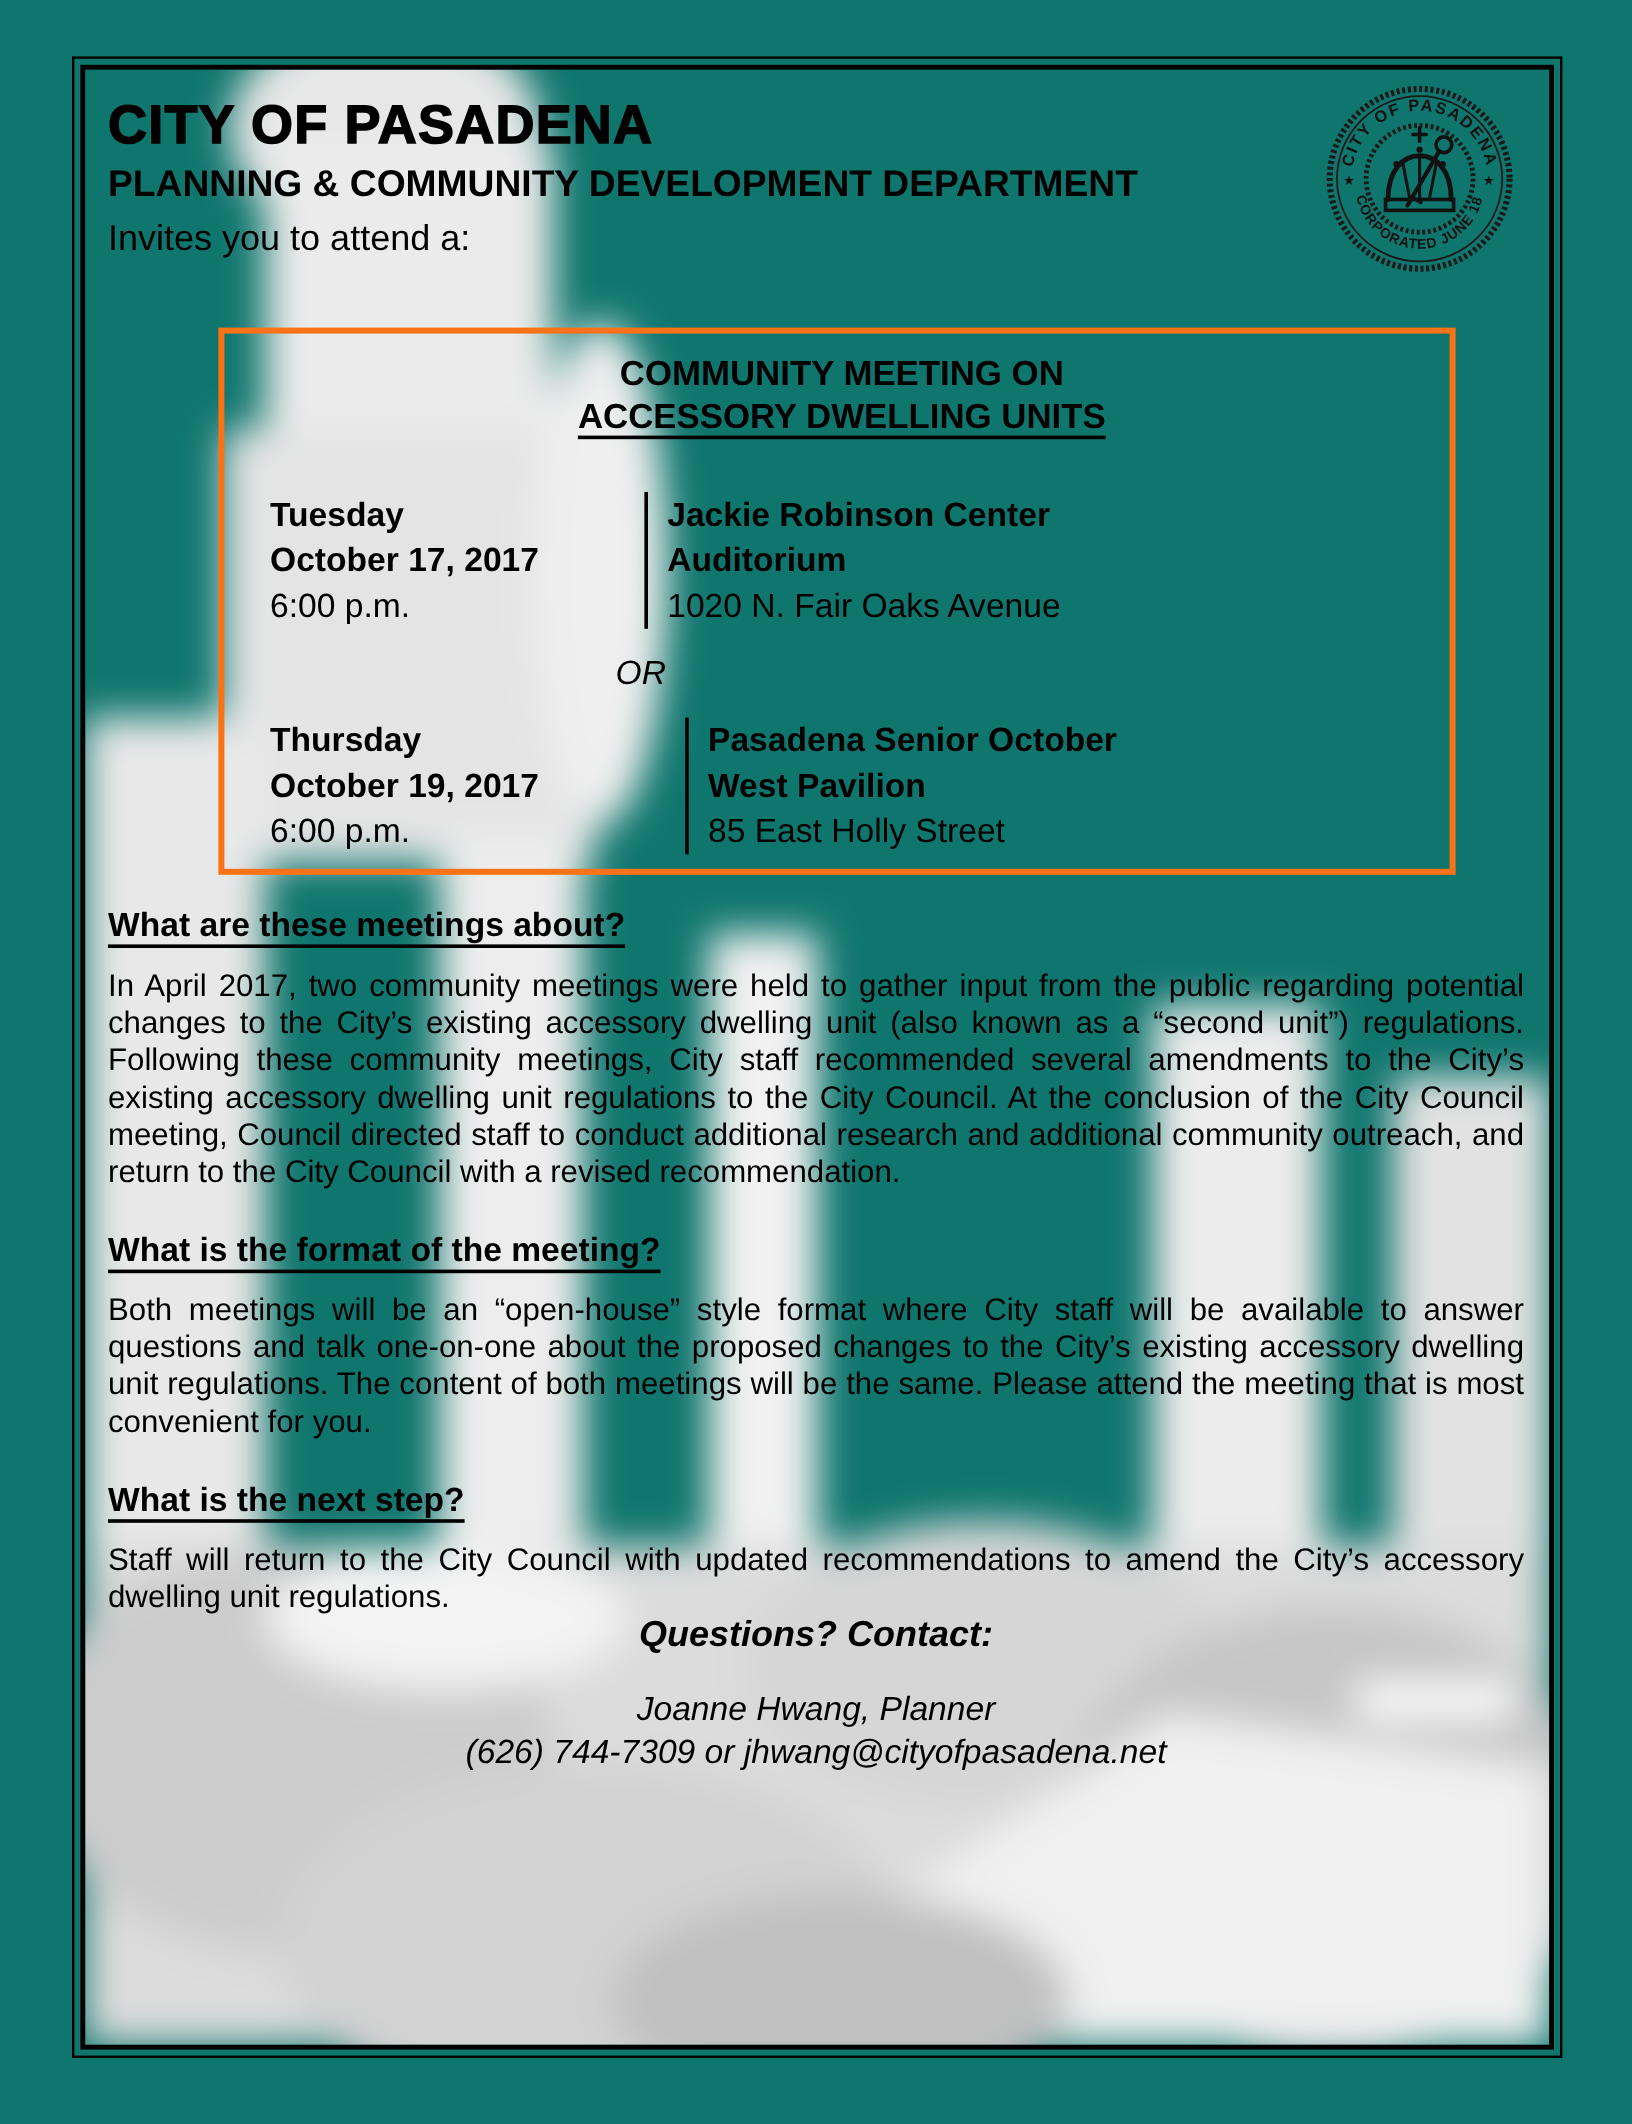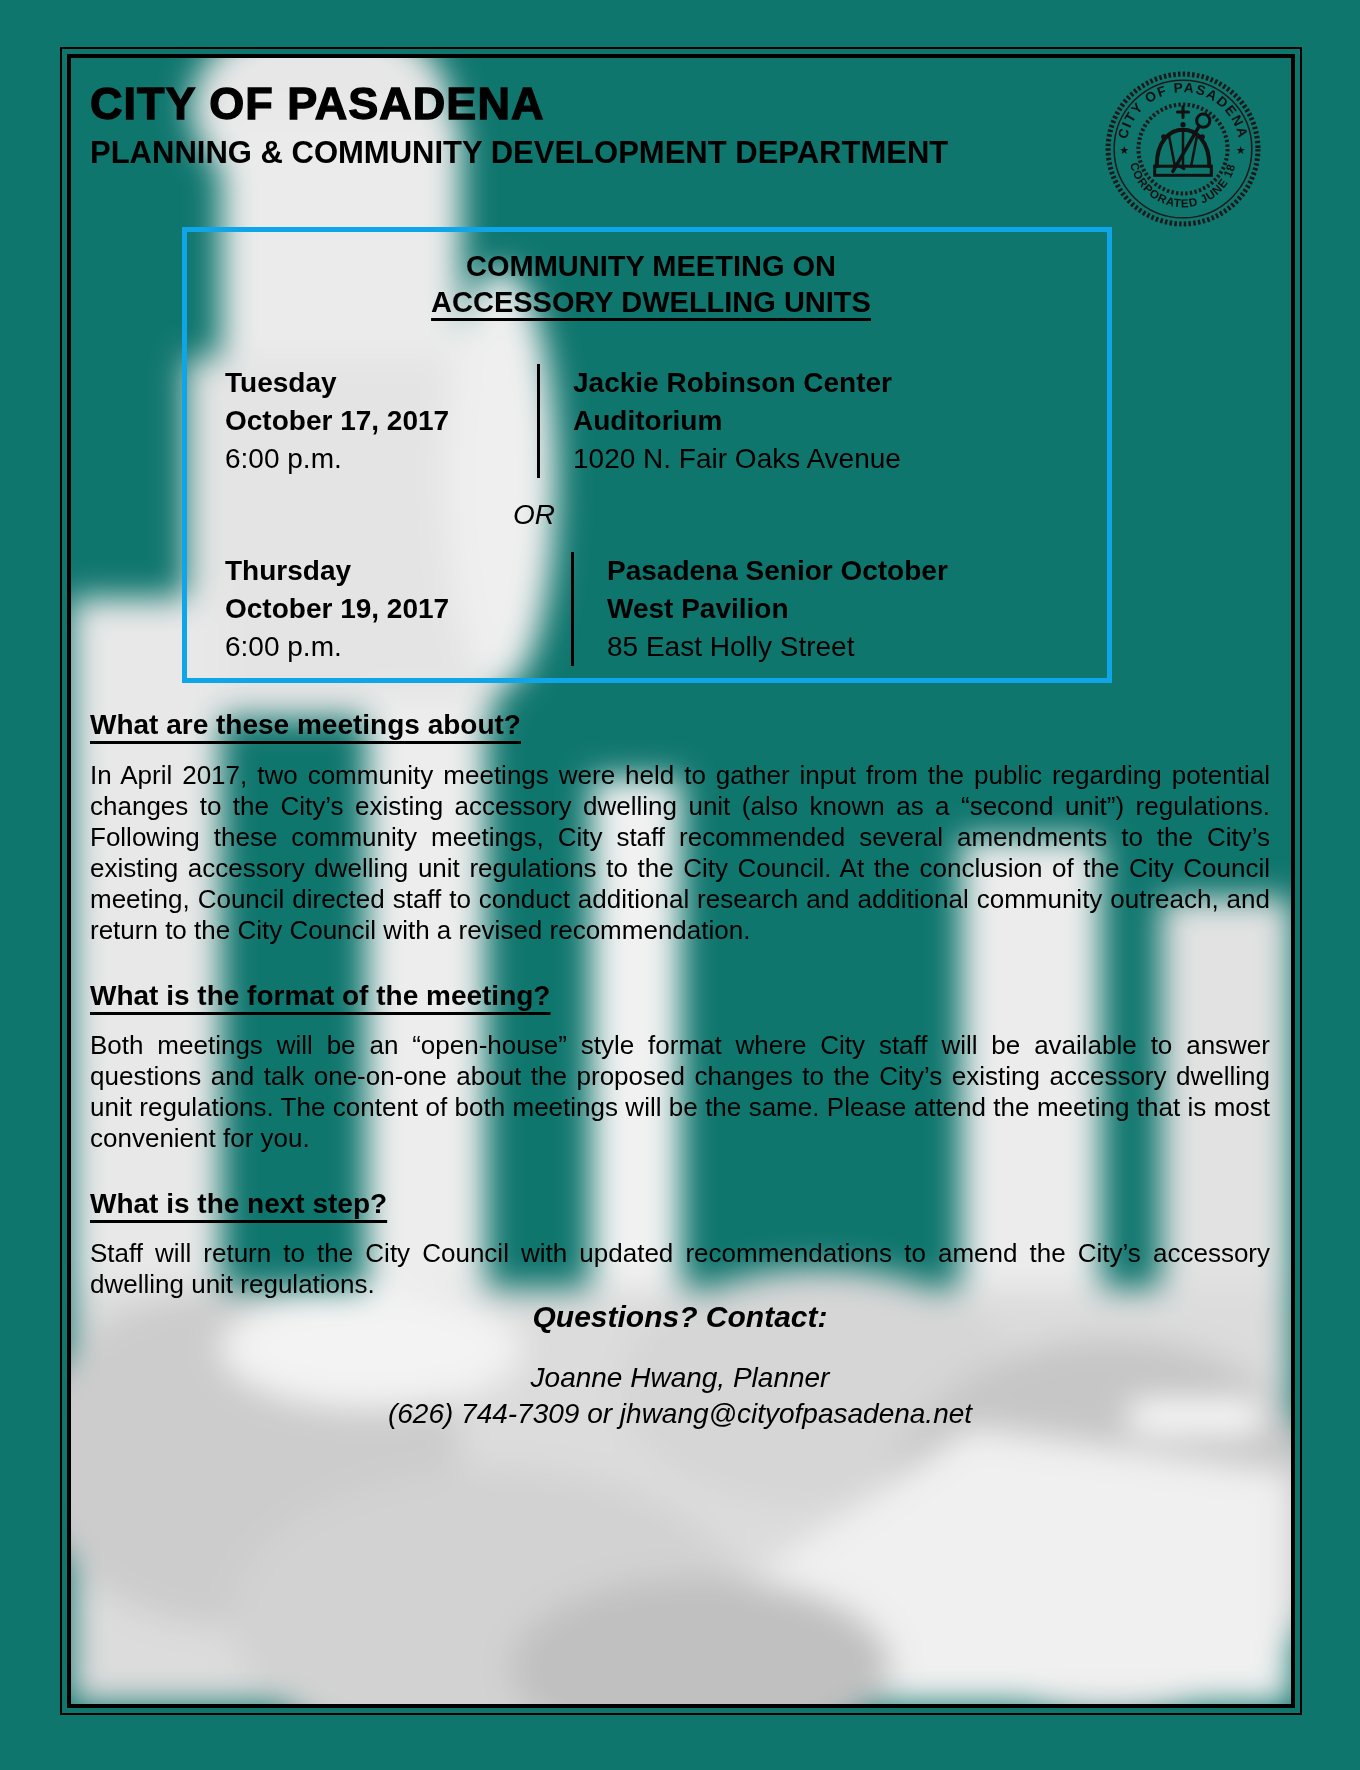--- a/index.html
+++ b/index.html
@@ -21,29 +21,29 @@
   .doc-title {
     font-size:45px; font-weight:900; letter-spacing:1px; line-height:1.05;
     -webkit-text-stroke:1.3px #000; margin:0;
   }
   .doc-subtitle { font-size:31px; font-weight:bold; margin:8px 0 0 0; line-height:1.15; }
   .doc-invite { font-size:30px; margin:10px 0 0 0; line-height:1.2; }
 
   .seal { position:absolute; left:1012px; top:-12px; width:162px; height:162px; }
 
   .meeting-box {
-    box-sizing:border-box; margin:56px 0 0 92px; width:930px;
-    border:5px solid #0ea5e9; padding:16px 30px 4px 38px; background:transparent;
+    box-sizing:border-box; margin:56px 0 0 92px; width:1031px;
+    border:5px solid #f97316; padding:16px 30px 4px 38px; background:transparent;
   }
   .mb-title { text-align:center; font-size:29px; font-weight:bold; line-height:1.25; }
   .mb-title .u { text-decoration:underline; text-decoration-thickness:3px; text-underline-offset:6px; }
   .mb-rows { margin-top:44px; }
   .mb-row { display:flex; font-size:28px; line-height:38px; }
   .mb-when { width:312px; flex:none; }
-  .mb-where { border-left:3px solid #000; padding-left:33px; }
+  .mb-where { border-left:3px solid #000; padding-left:16px; }
   .b { font-weight:bold; }
   .mb-or { font-style:italic; font-size:28px; line-height:38px; margin:18px 0 18px 288px; }
   .mb-row.second { margin-bottom:8px;gap:34px; }
 
   .section-heading {
     font-size:28px; font-weight:bold; margin:34px 0 0 0; line-height:1.15;
     text-decoration:underline; text-decoration-thickness:3px; text-underline-offset:7px;
   }
   .section-heading.first { margin-top:26px; }
   .para {
@@ -90,20 +90,21 @@
   </svg>
 
   <div class="border-outer"></div>
   <div class="border-inner"></div>
 
   <div class="content">
 
     <div style="position:relative;">
       <h1 class="doc-title">CITY OF PASADENA</h1>
       <div class="doc-subtitle">PLANNING &amp; COMMUNITY DEVELOPMENT DEPARTMENT</div>
+      <div class="doc-invite">Invites you to attend a:</div>
 
       <svg class="seal" viewBox="0 0 160 160" aria-hidden="true">
         <circle cx="80" cy="80" r="74" fill="none" stroke="#1a1a1a" stroke-width="5" stroke-dasharray="2.5 2.2"></circle>
         <circle cx="80" cy="80" r="68" fill="none" stroke="#1a1a1a" stroke-width="1.5"></circle>
         <circle cx="80" cy="80" r="44" fill="none" stroke="#1a1a1a" stroke-width="4" stroke-dasharray="2.4 2.2"></circle>
         <defs>
           <path id="sealTopArc" d="M 24,80 A 56,56 0 0 1 136,80"></path>
           <path id="sealBottomArc" d="M 28.6,97.5 A 53,53 0 0 0 131.4,97.5"></path>
         </defs>
         <text font-size="13.5" font-weight="bold" letter-spacing="1.6" fill="#111" font-family="Liberation Sans, sans-serif">

